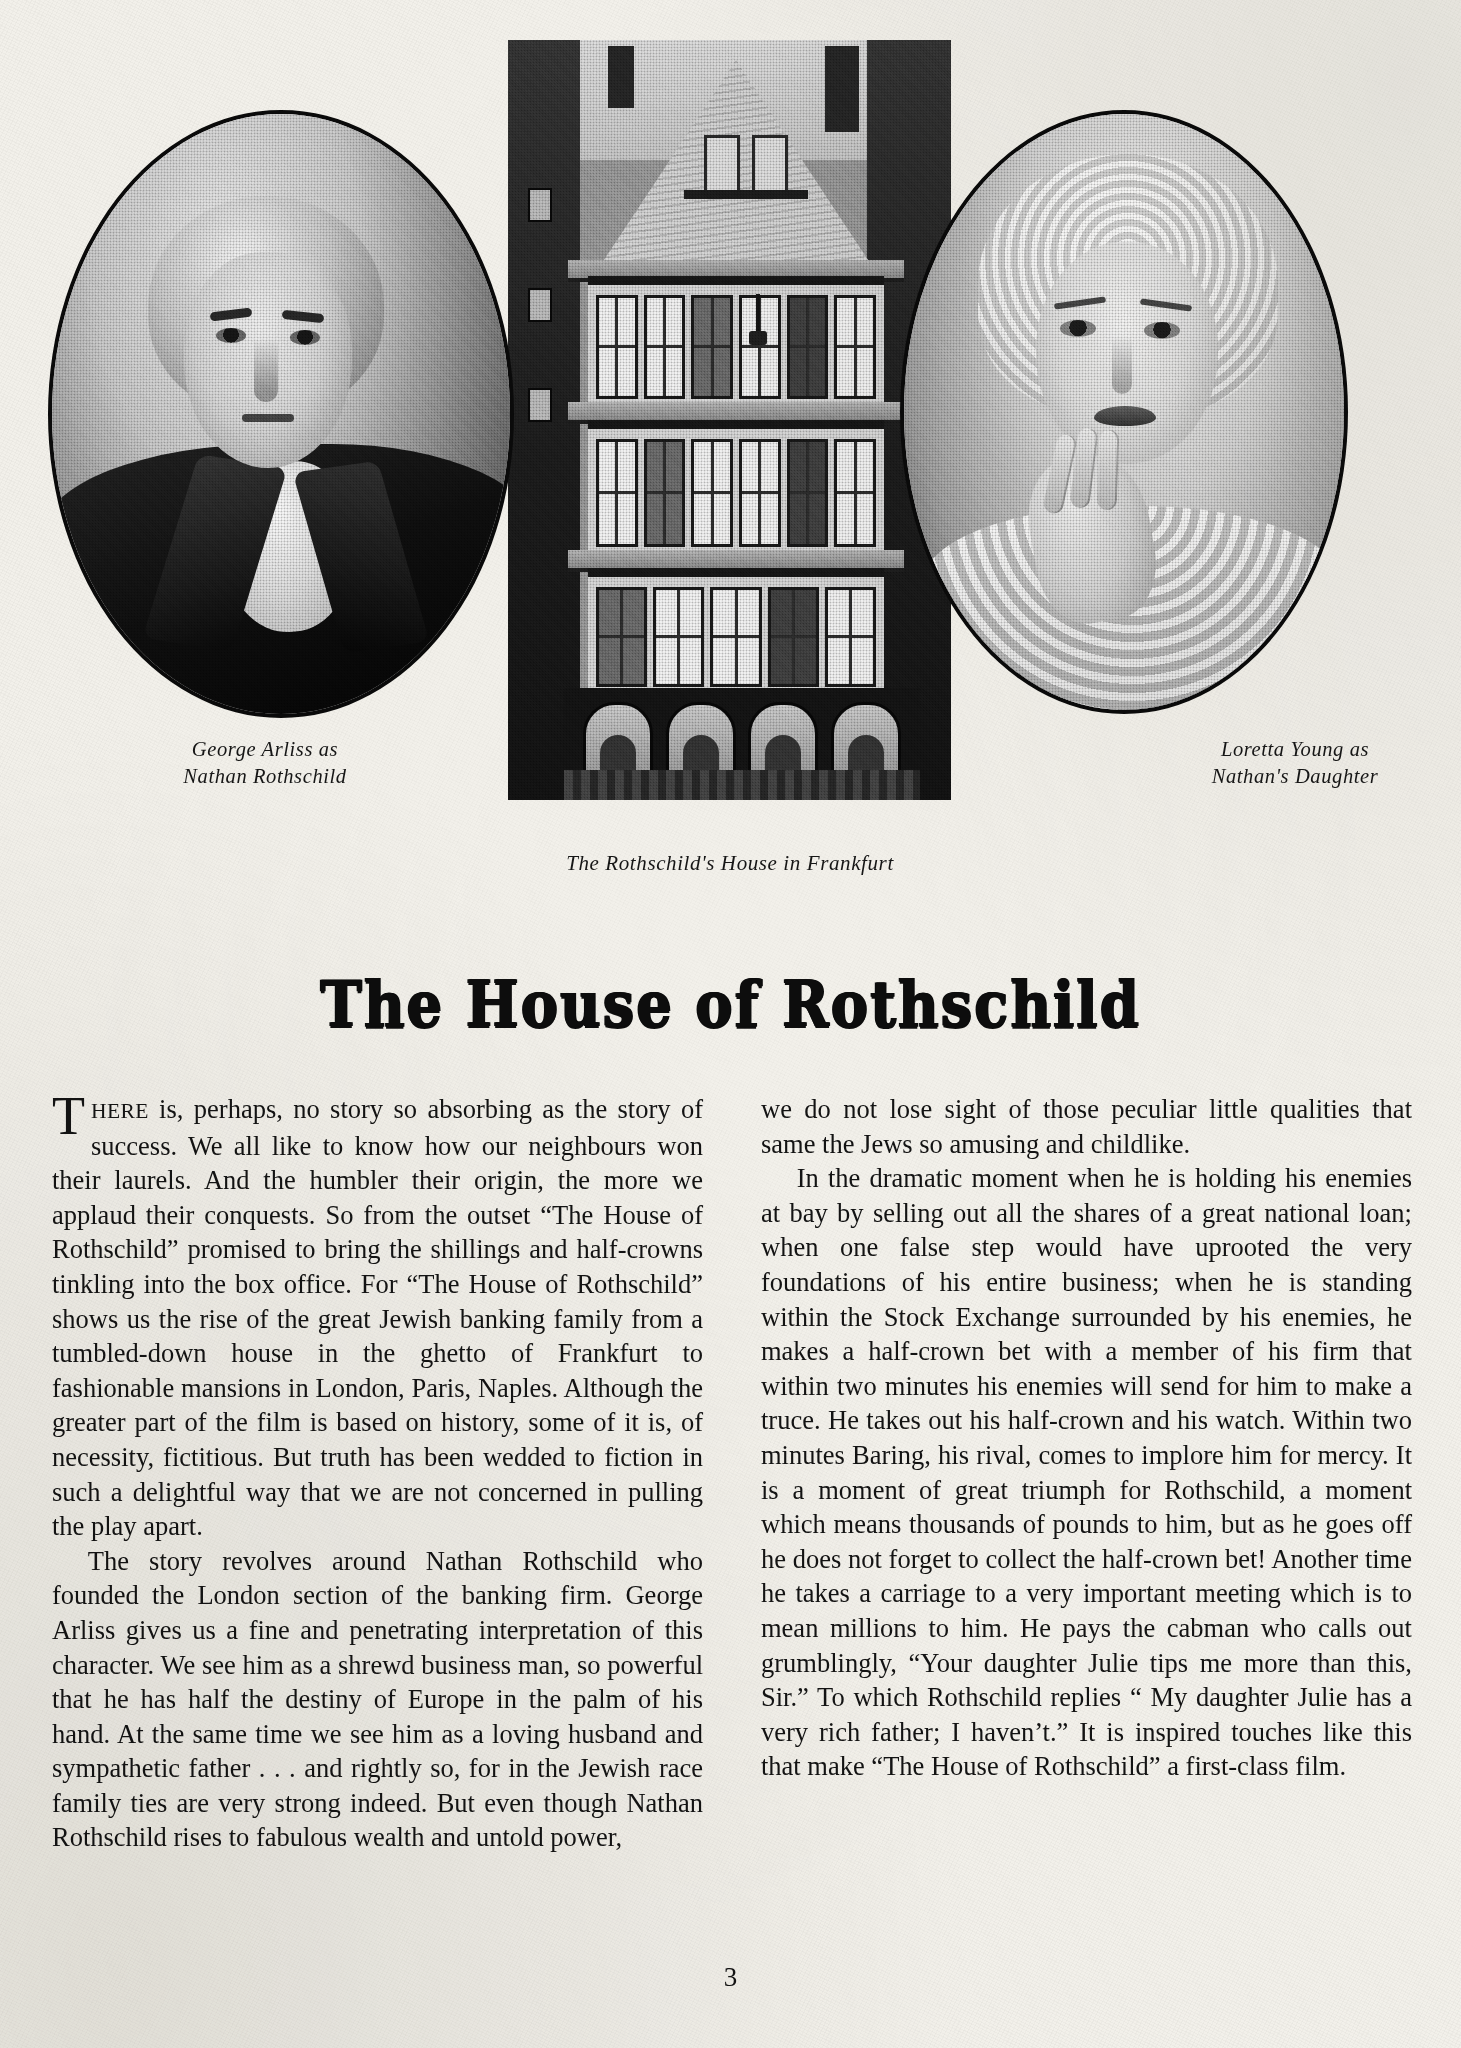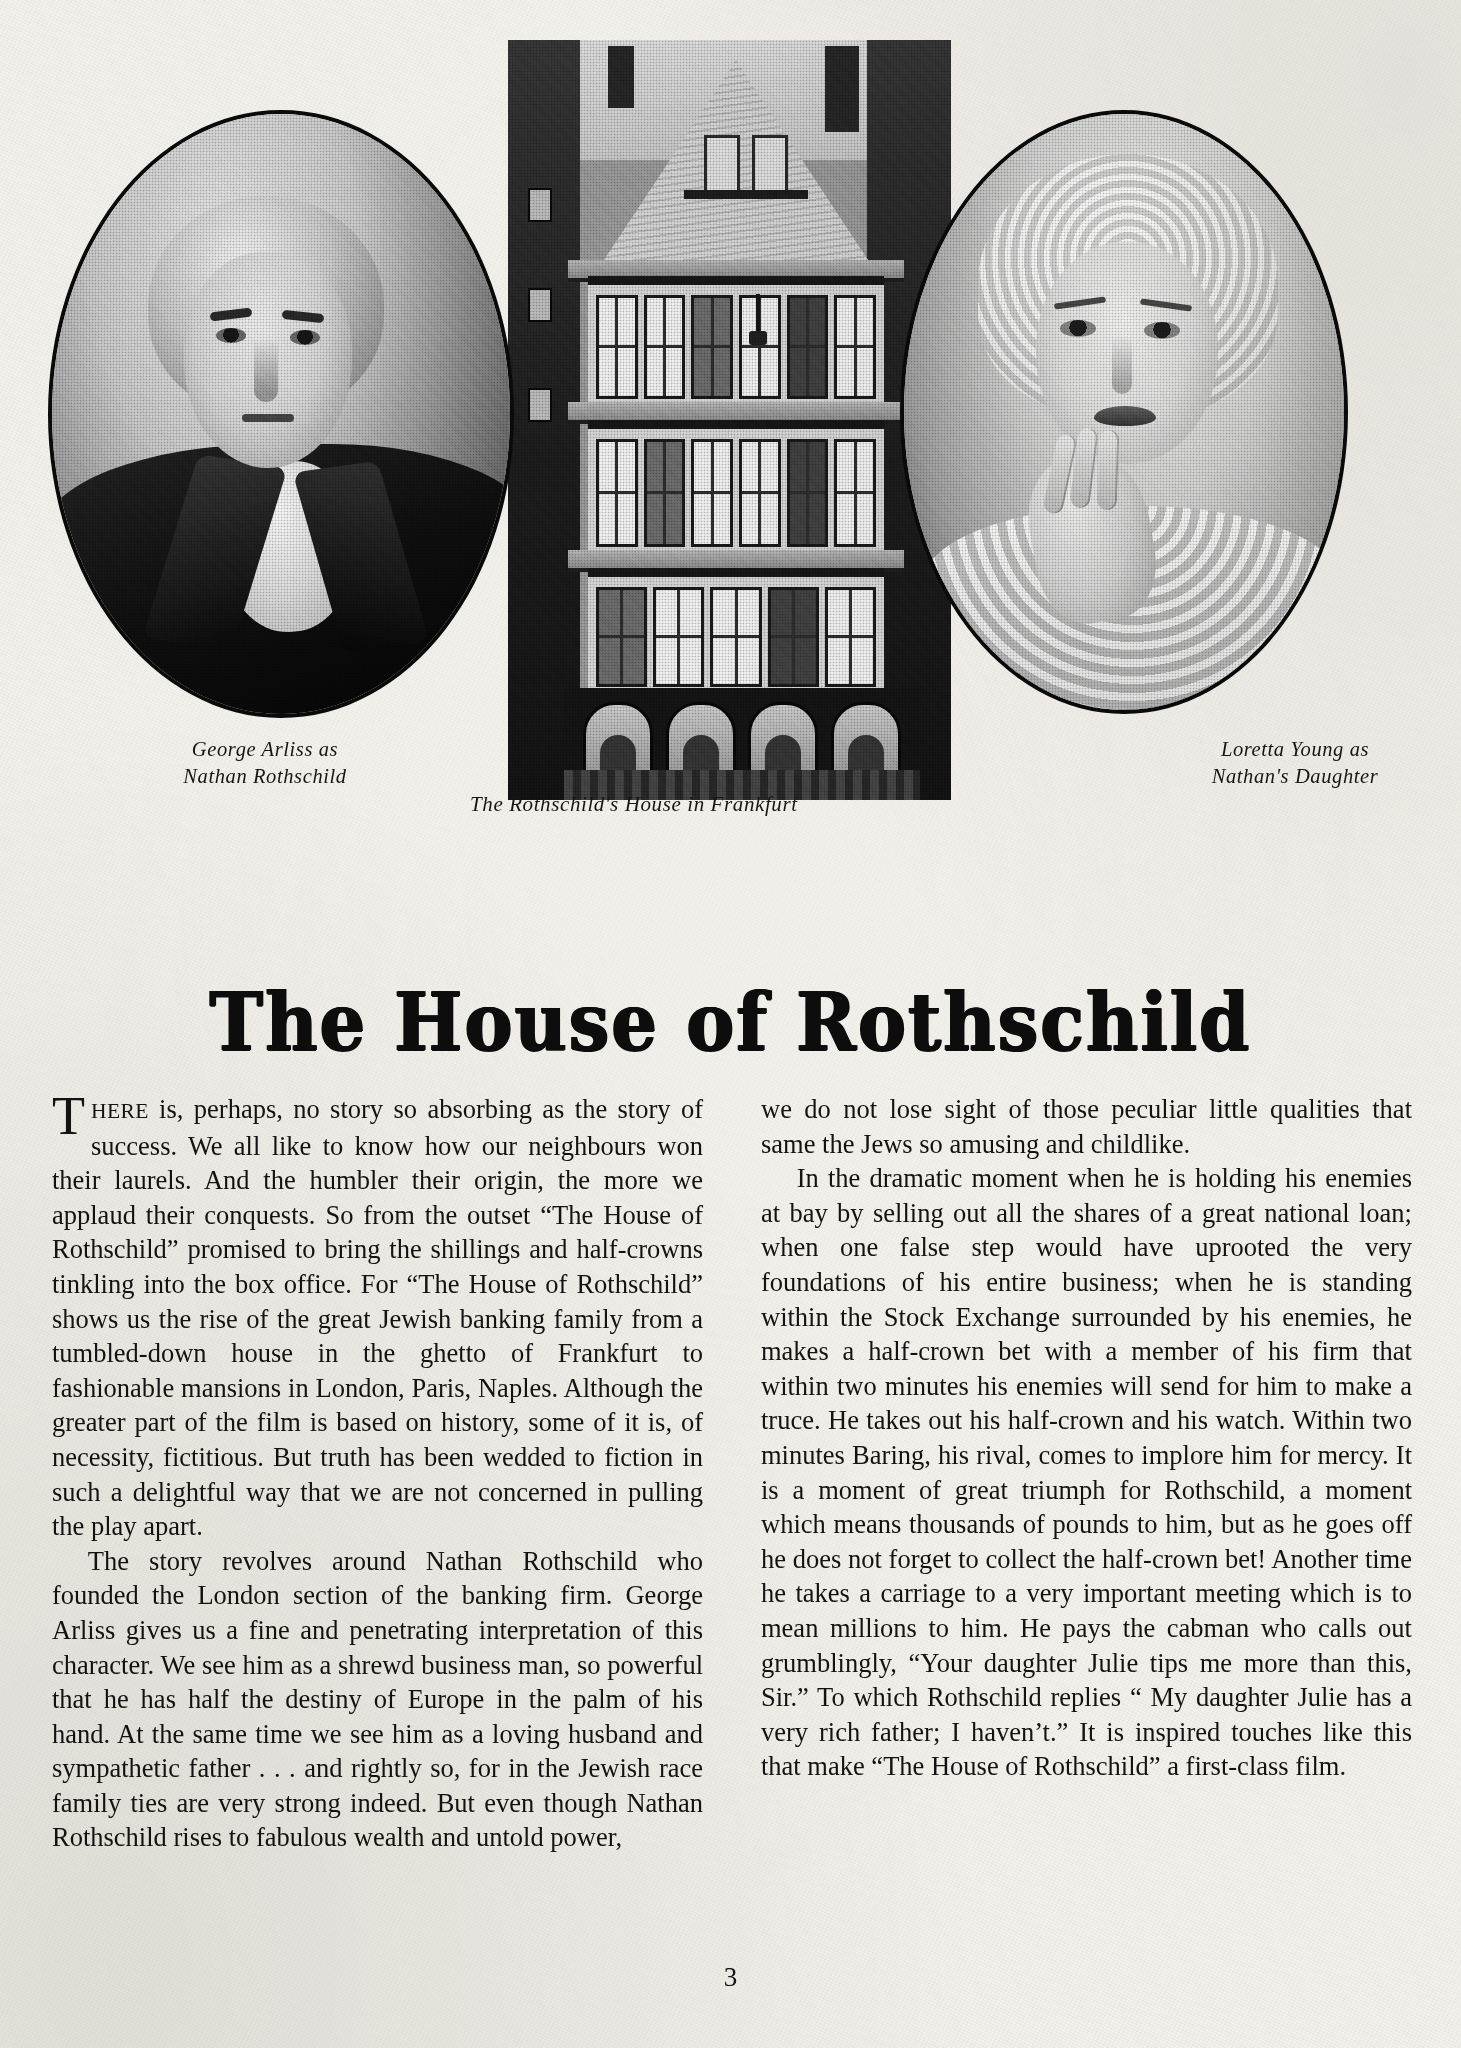--- a/index.html
+++ b/index.html
@@ -449,32 +449,32 @@
     position: absolute;
     font-style: italic;
     font-size: 20.5px;
     line-height: 1.30;
     letter-spacing: .6px;
     color: #161616;
     white-space: pre-line;
   }
   .cap-left   { left: 100px; top: 736px;  width: 330px; text-align: center; }
   .cap-right  { left: 1130px; top: 736px; width: 330px; text-align: center; }
-  .cap-center { left: 470px; top: 791px;  width: 520px; text-align: left; font-size: 21px; }
+  .cap-center { left: 470px; top: 850px;  width: 520px; text-align: center; font-size: 21px; }
 
   
   .title {
     position: absolute;
     left: 0;
     top: 938px;
     width: 1461px;
     text-align: center;
     font-family: "DejaVu Serif", "Liberation Serif", serif;
     font-weight: 700;
-    font-size: 72px;
+    font-size: 56px;
     line-height: 1;
     letter-spacing: 2px;
     color: #0d0d0d;
   }
   .title .bl {
     font-family: "DejaVu Serif", serif;
     font-weight: 700;
     font-feature-settings: "kern" 1;
     text-shadow:
        1px 0 0 #0d0d0d,

